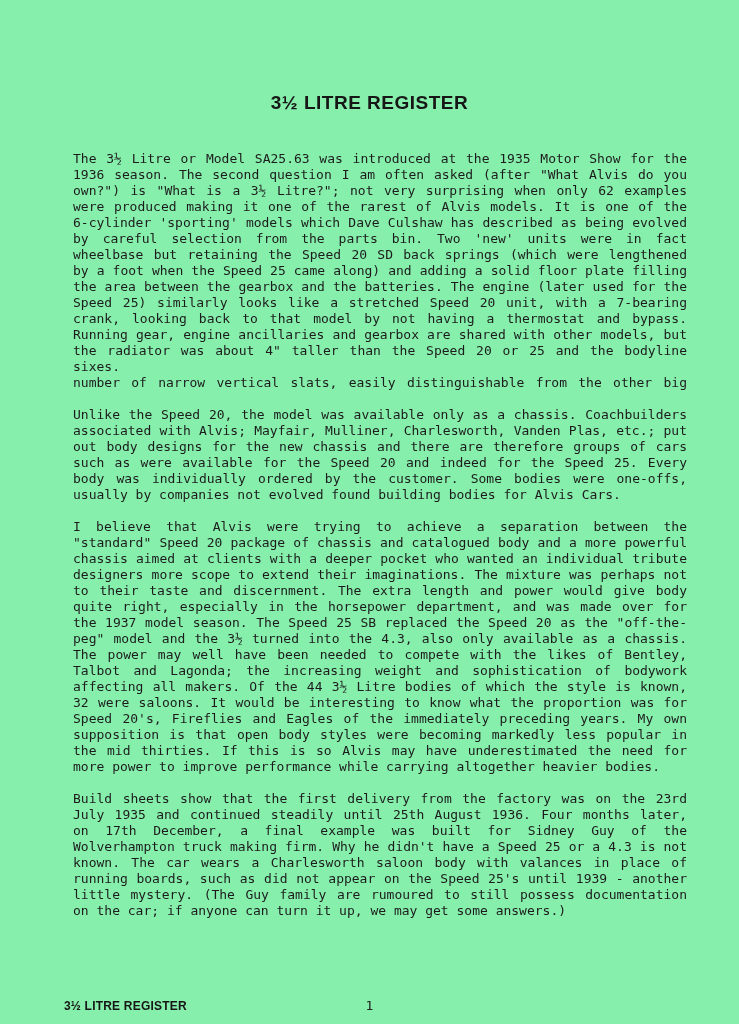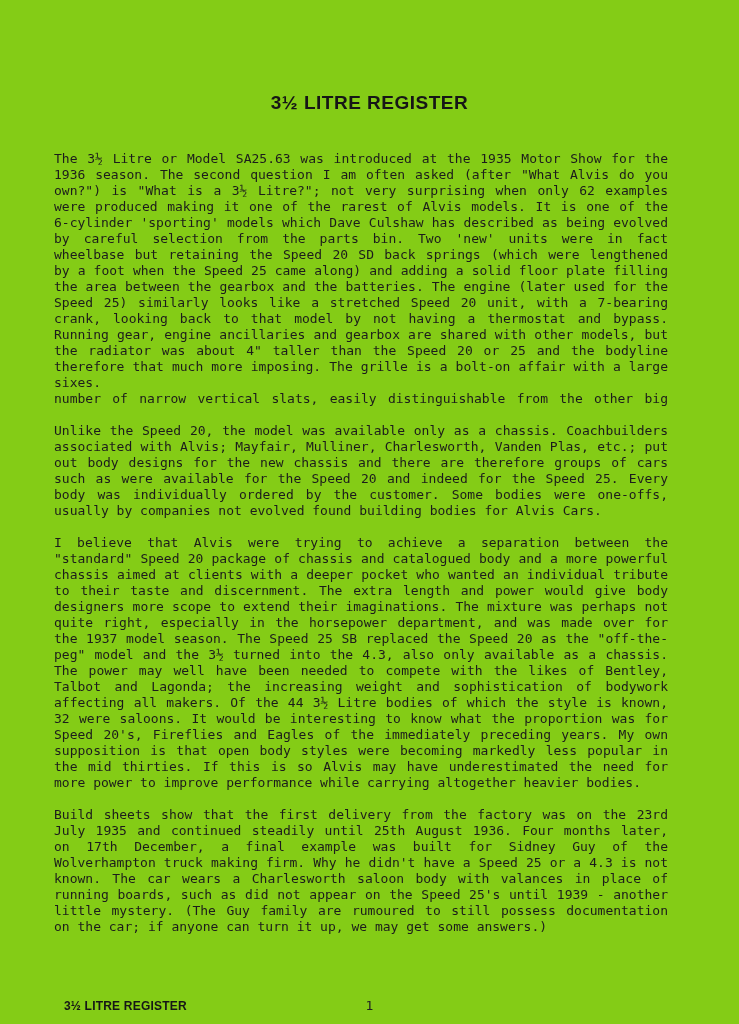--- a/index.html
+++ b/index.html
@@ -1,37 +1,37 @@
 <!DOCTYPE html>
 <html><head>
 <meta charset="utf-8">
 <style>
   html,body { margin:0; padding:0; background:#888; }
   .page {
     position:relative;
     width:739px; height:1024px;
     margin:0 auto;
-    background:#84cc16;
+    background:#86efac;
     overflow:hidden;
     font-family:"DejaVu Sans Mono","Liberation Mono",monospace;
     color:#1c1c1c;
   }
   .title {
     position:absolute;
     top:92px; left:0; width:739px;
     text-align:center;
     font-family:"Liberation Sans","DejaVu Sans",sans-serif;
     font-weight:bold;
     font-size:19px;
     letter-spacing:0.5px;
     color:#161616;
   }
   .doc-body {
     position:absolute;
-    left:54px; top:151px;
+    left:73px; top:151px;
     width:614px;
     font-size:13px;
     line-height:16px;
     font-weight:500;
   }
   .para { margin:0 0 16px 0; }
   .jline {
     text-align:justify;
     text-align-last:justify;
     -moz-text-align-last:justify;
@@ -73,38 +73,37 @@
         <div class="jline">were produced making it one of the rarest of Alvis models. It is one of the</div>
         <div class="jline">6-cylinder 'sporting' models which Dave Culshaw has described as being evolved</div>
         <div class="jline">by careful selection from the parts bin. Two 'new' units were in fact</div>
         <div class="jline">wheelbase but retaining the Speed 20 SD back springs (which were lengthened</div>
         <div class="jline">by a foot when the Speed 25 came along) and adding a solid floor plate filling</div>
         <div class="jline">the area between the gearbox and the batteries. The engine (later used for the</div>
         <div class="jline">Speed 25) similarly looks like a stretched Speed 20 unit, with a 7-bearing</div>
         <div class="jline">crank, looking back to that model by not having a thermostat and bypass.</div>
         <div class="jline">Running gear, engine ancillaries and gearbox are shared with other models, but</div>
         <div class="jline">the radiator was about 4" taller than the Speed 20 or 25 and the bodyline</div>
-        <div class="jline">therefore that much more imposing. The grille is a bolt-on affair with a large</div>
         <div class="jline last">sixes.</div>
         <div class="jline">number of narrow vertical slats, easily distinguishable from the other big</div>
       </div>
       <div class="para">
         <div class="jline">Unlike the Speed 20, the model was available only as a chassis. Coachbuilders</div>
         <div class="jline">associated with Alvis; Mayfair, Mulliner, Charlesworth, Vanden Plas, etc.; put</div>
         <div class="jline">out body designs for the new chassis and there are therefore groups of cars</div>
         <div class="jline">such as were available for the Speed 20 and indeed for the Speed 25. Every</div>
         <div class="jline">body was individually ordered by the customer. Some bodies were one-offs,</div>
         <div class="jline last">usually by companies not evolved found building bodies for Alvis Cars.</div>
       </div>
       <div class="para">
         <div class="jline">I believe that Alvis were trying to achieve a separation between the</div>
         <div class="jline">"standard" Speed 20 package of chassis and catalogued body and a more powerful</div>
         <div class="jline">chassis aimed at clients with a deeper pocket who wanted an individual tribute</div>
+        <div class="jline">designers more scope to extend their imaginations. The mixture was perhaps not</div>
         <div class="jline">to their taste and discernment. The extra length and power would give body</div>
-        <div class="jline">designers more scope to extend their imaginations. The mixture was perhaps not</div>
         <div class="jline">quite right, especially in the horsepower department, and was made over for</div>
         <div class="jline">the 1937 model season. The Speed 25 SB replaced the Speed 20 as the "off-the-</div>
         <div class="jline">peg" model and the 3½ turned into the 4.3, also only available as a chassis.</div>
         <div class="jline">The power may well have been needed to compete with the likes of Bentley,</div>
         <div class="jline">Talbot and Lagonda; the increasing weight and sophistication of bodywork</div>
         <div class="jline">affecting all makers. Of the 44 3½ Litre bodies of which the style is known,</div>
         <div class="jline">32 were saloons. It would be interesting to know what the proportion was for</div>
         <div class="jline">Speed 20's, Fireflies and Eagles of the immediately preceding years. My own</div>
         <div class="jline">supposition is that open body styles were becoming markedly less popular in</div>
         <div class="jline">the mid thirties. If this is so Alvis may have underestimated the need for</div>

